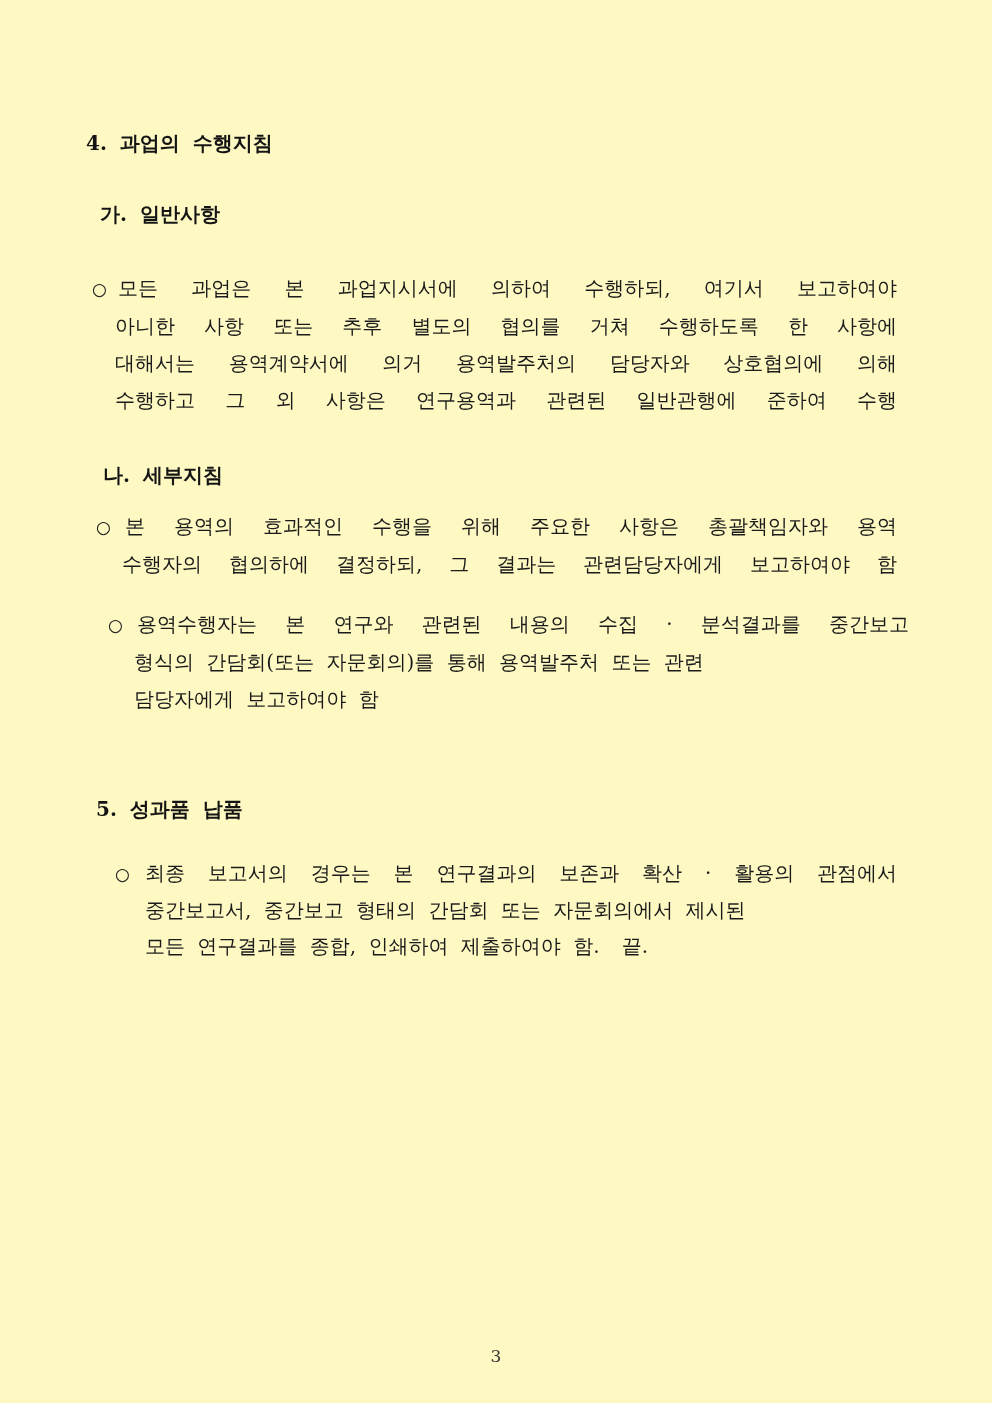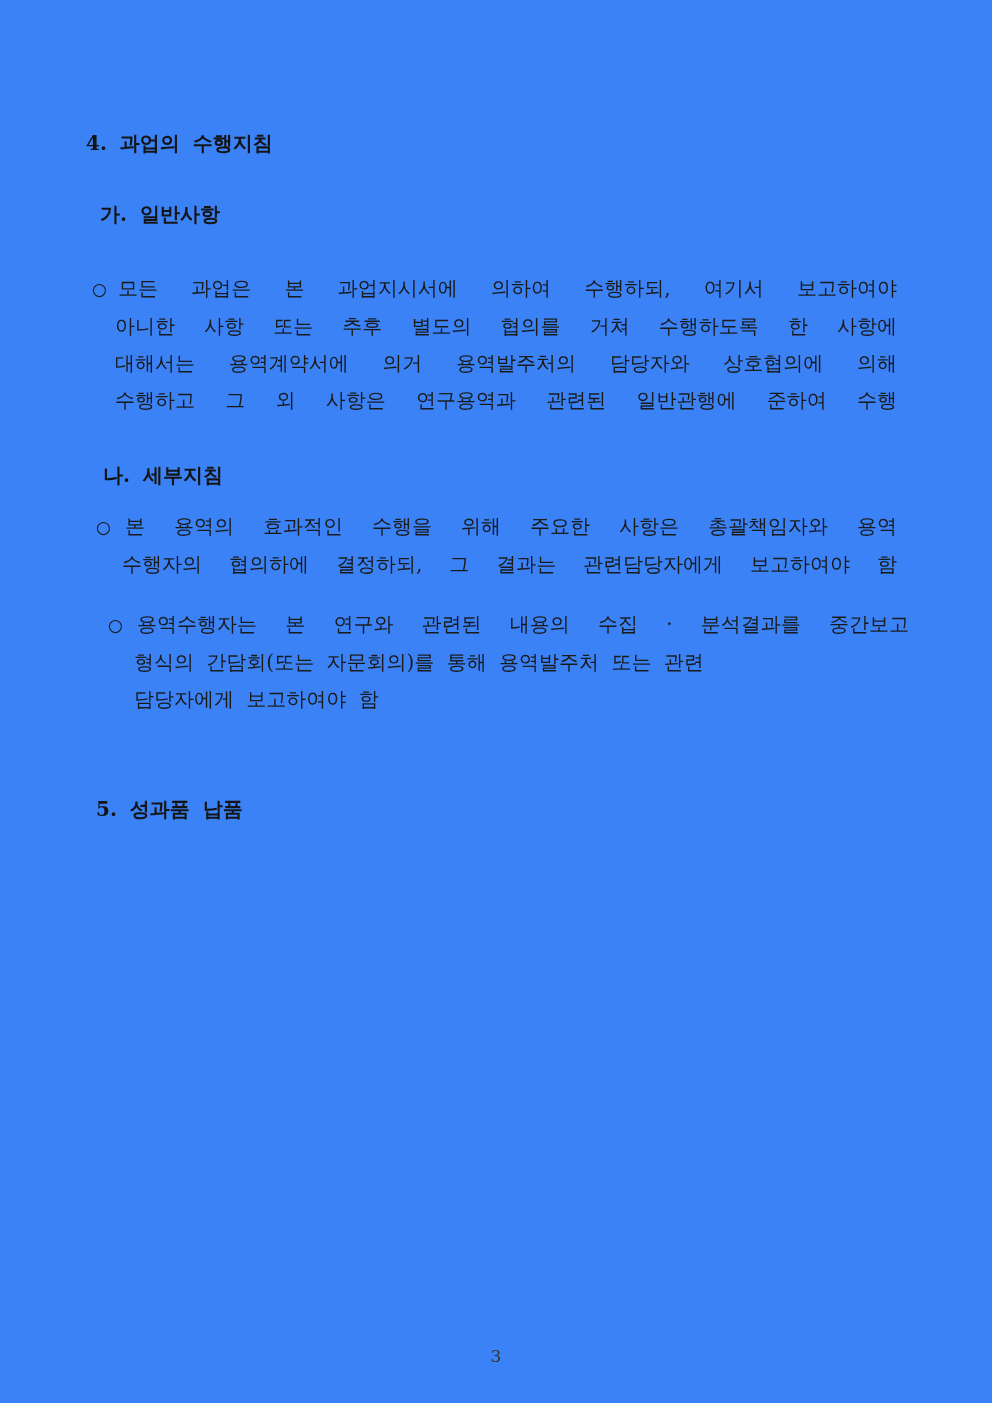--- a/index.html
+++ b/index.html
@@ -4,21 +4,21 @@
 <style>
   html, body {
     margin: 0;
     padding: 0;
     background: #ffffff;
   }
   .page {
     position: relative;
     width: 992px;
     height: 1403px;
-    background: #3b82f6;
+    background: #fef9c3;
     font-family: "DejaVu Serif", "Liberation Serif", serif;
     color: #1a1a1a;
     overflow: hidden;
   }
   .abs { position: absolute; }
   .heading {
     font-weight: bold;
     font-size: 20px;
     line-height: 24px;
     color: #141414;
@@ -90,16 +90,23 @@
   <div class="para" style="left:108px; top:606px; width:801px">
     <div class="line justify">
       <span class="marker m-w29">○</span><span>용역수행자는 본 연구와 관련된 내용의 수집 · 분석결과를 중간보고</span>
     </div>
     <div class="line ind26">형식의 간담회(또는 자문회의)를 통해 용역발주처 또는 관련</div>
     <div class="line ind26">담당자에게 보고하여야 함</div>
   </div>
 
   <div class="abs heading" style="left:96px; top:797px">5. 성과품 납품</div>
 
+  <div class="para lh36" style="left:115px; top:855px; width:782px">
+    <div class="line justify">
+      <span class="marker m-w30">○</span><span>최종 보고서의 경우는 본 연구결과의 보존과 확산 · 활용의 관점에서</span>
+    </div>
+    <div class="line ind30">중간보고서, 중간보고 형태의 간담회 또는 자문회의에서 제시된</div>
+    <div class="line ind30">모든 연구결과를 종합, 인쇄하여 제출하여야 함.  끝.</div>
+  </div>
 
   <div class="pageno">3</div>
 
 </div>
 
 </body></html>

